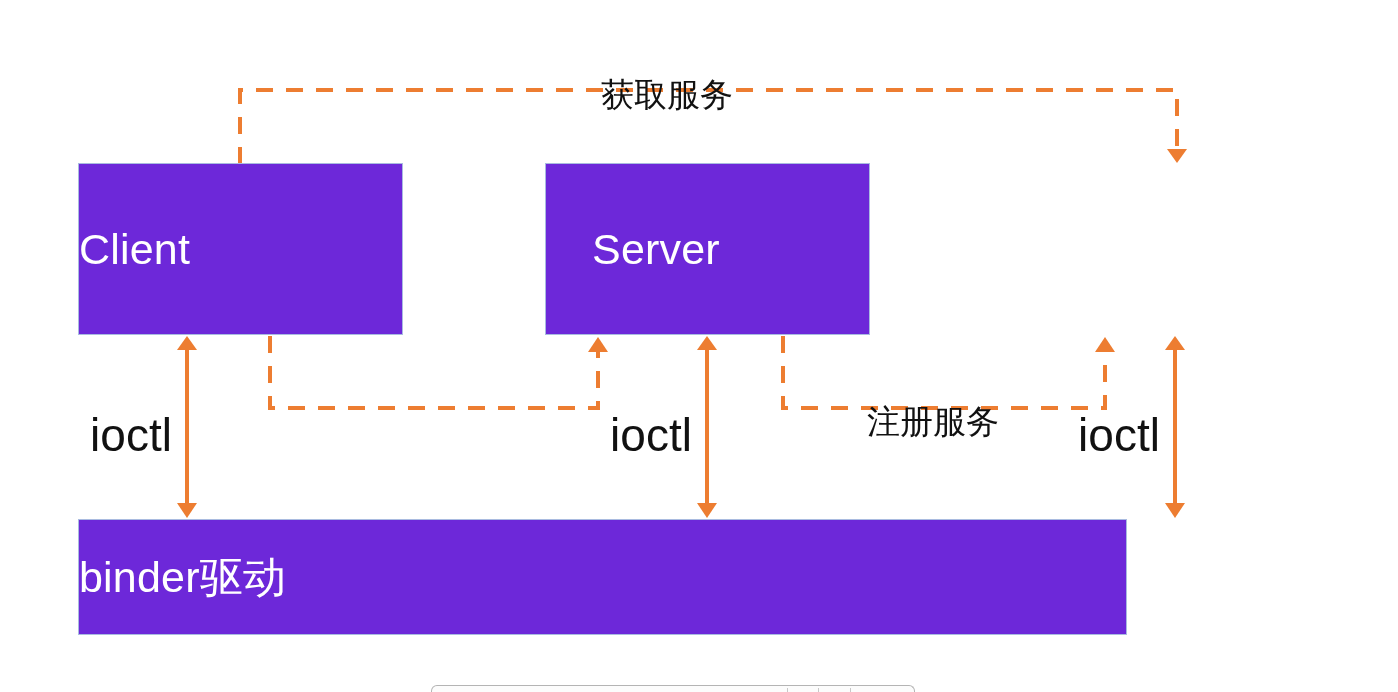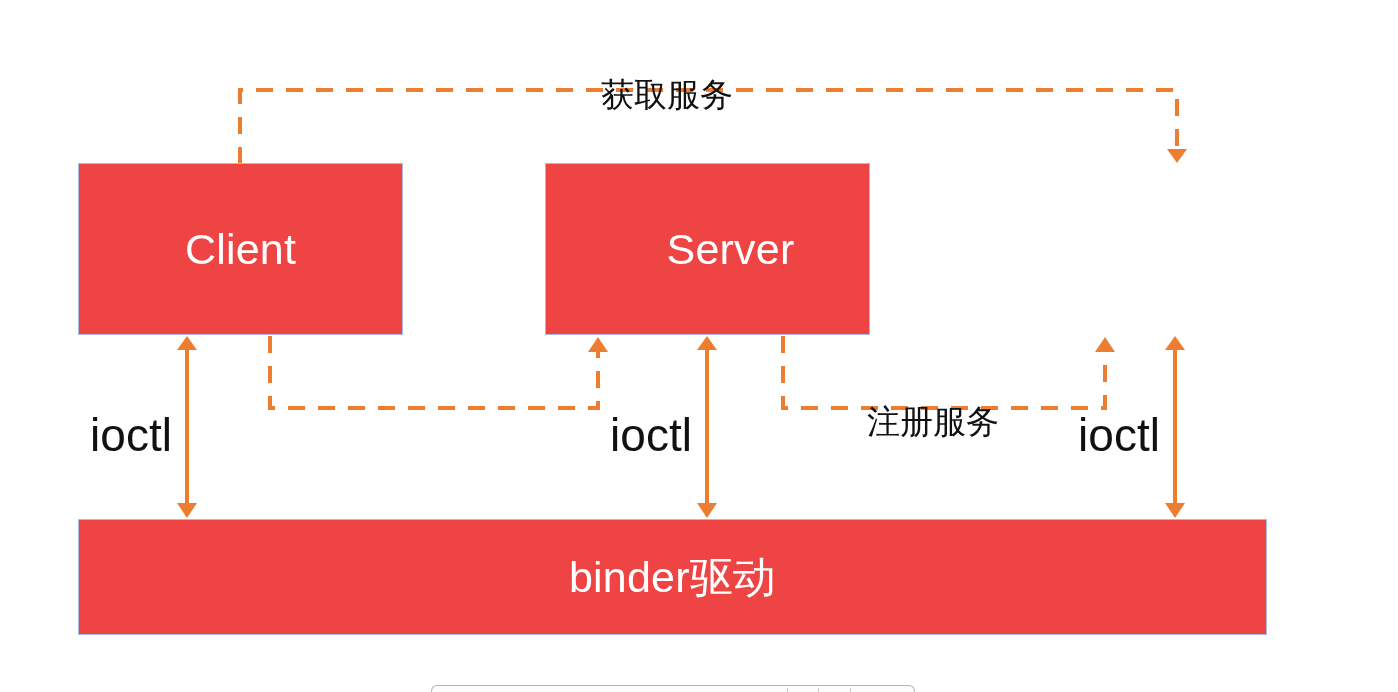--- a/index.html
+++ b/index.html
@@ -21,25 +21,24 @@
   #diagram-svg {
     position: absolute;
     left: 0;
     top: 0;
     width: 1398px;
     height: 692px;
   }
   .node-box {
     position: absolute;
     box-sizing: border-box;
-    background: #ef4444;
+    background: #6d28d9;
     border: 1px solid #A9BBE0;
     display: flex;
     align-items: center;
-    justify-content: center;
   }
   .node-label {
     color: #FFFFFF;
     font-size: 43px;
     font-weight: 400;
     line-height: 1;
     white-space: nowrap;
     letter-spacing: 0.2px;
   }
   .node-label.small {
@@ -139,21 +138,21 @@
 
   <div class="node-box" style="left:78px; top:163px; width:325px; height:172px;">
     <span class="node-label">Client</span>
   </div>
 
   <div class="node-box" style="left:545px; top:163px; width:325px; height:172px;padding-left:46px;">
     <span class="node-label">Server</span>
   </div>
 
 
-  <div class="node-box" style="left:78px; top:519px; width:1189px; height:116px;">
+  <div class="node-box" style="left:78px; top:519px; width:1049px; height:116px;">
     <span class="node-label">binder驱动</span>
   </div>
 
   <div class="edge-label" style="left:667px; top:50px; transform:translate(-50%,-50%);">获取服务</div>
 
 
   <div class="edge-label" style="left:933px; top:377px; transform:translate(-50%,-50%);">注册服务</div>
 
   <div class="ioctl-label" style="left:131px; top:435px; transform:translate(-50%,-50%);">ioctl</div>
 

